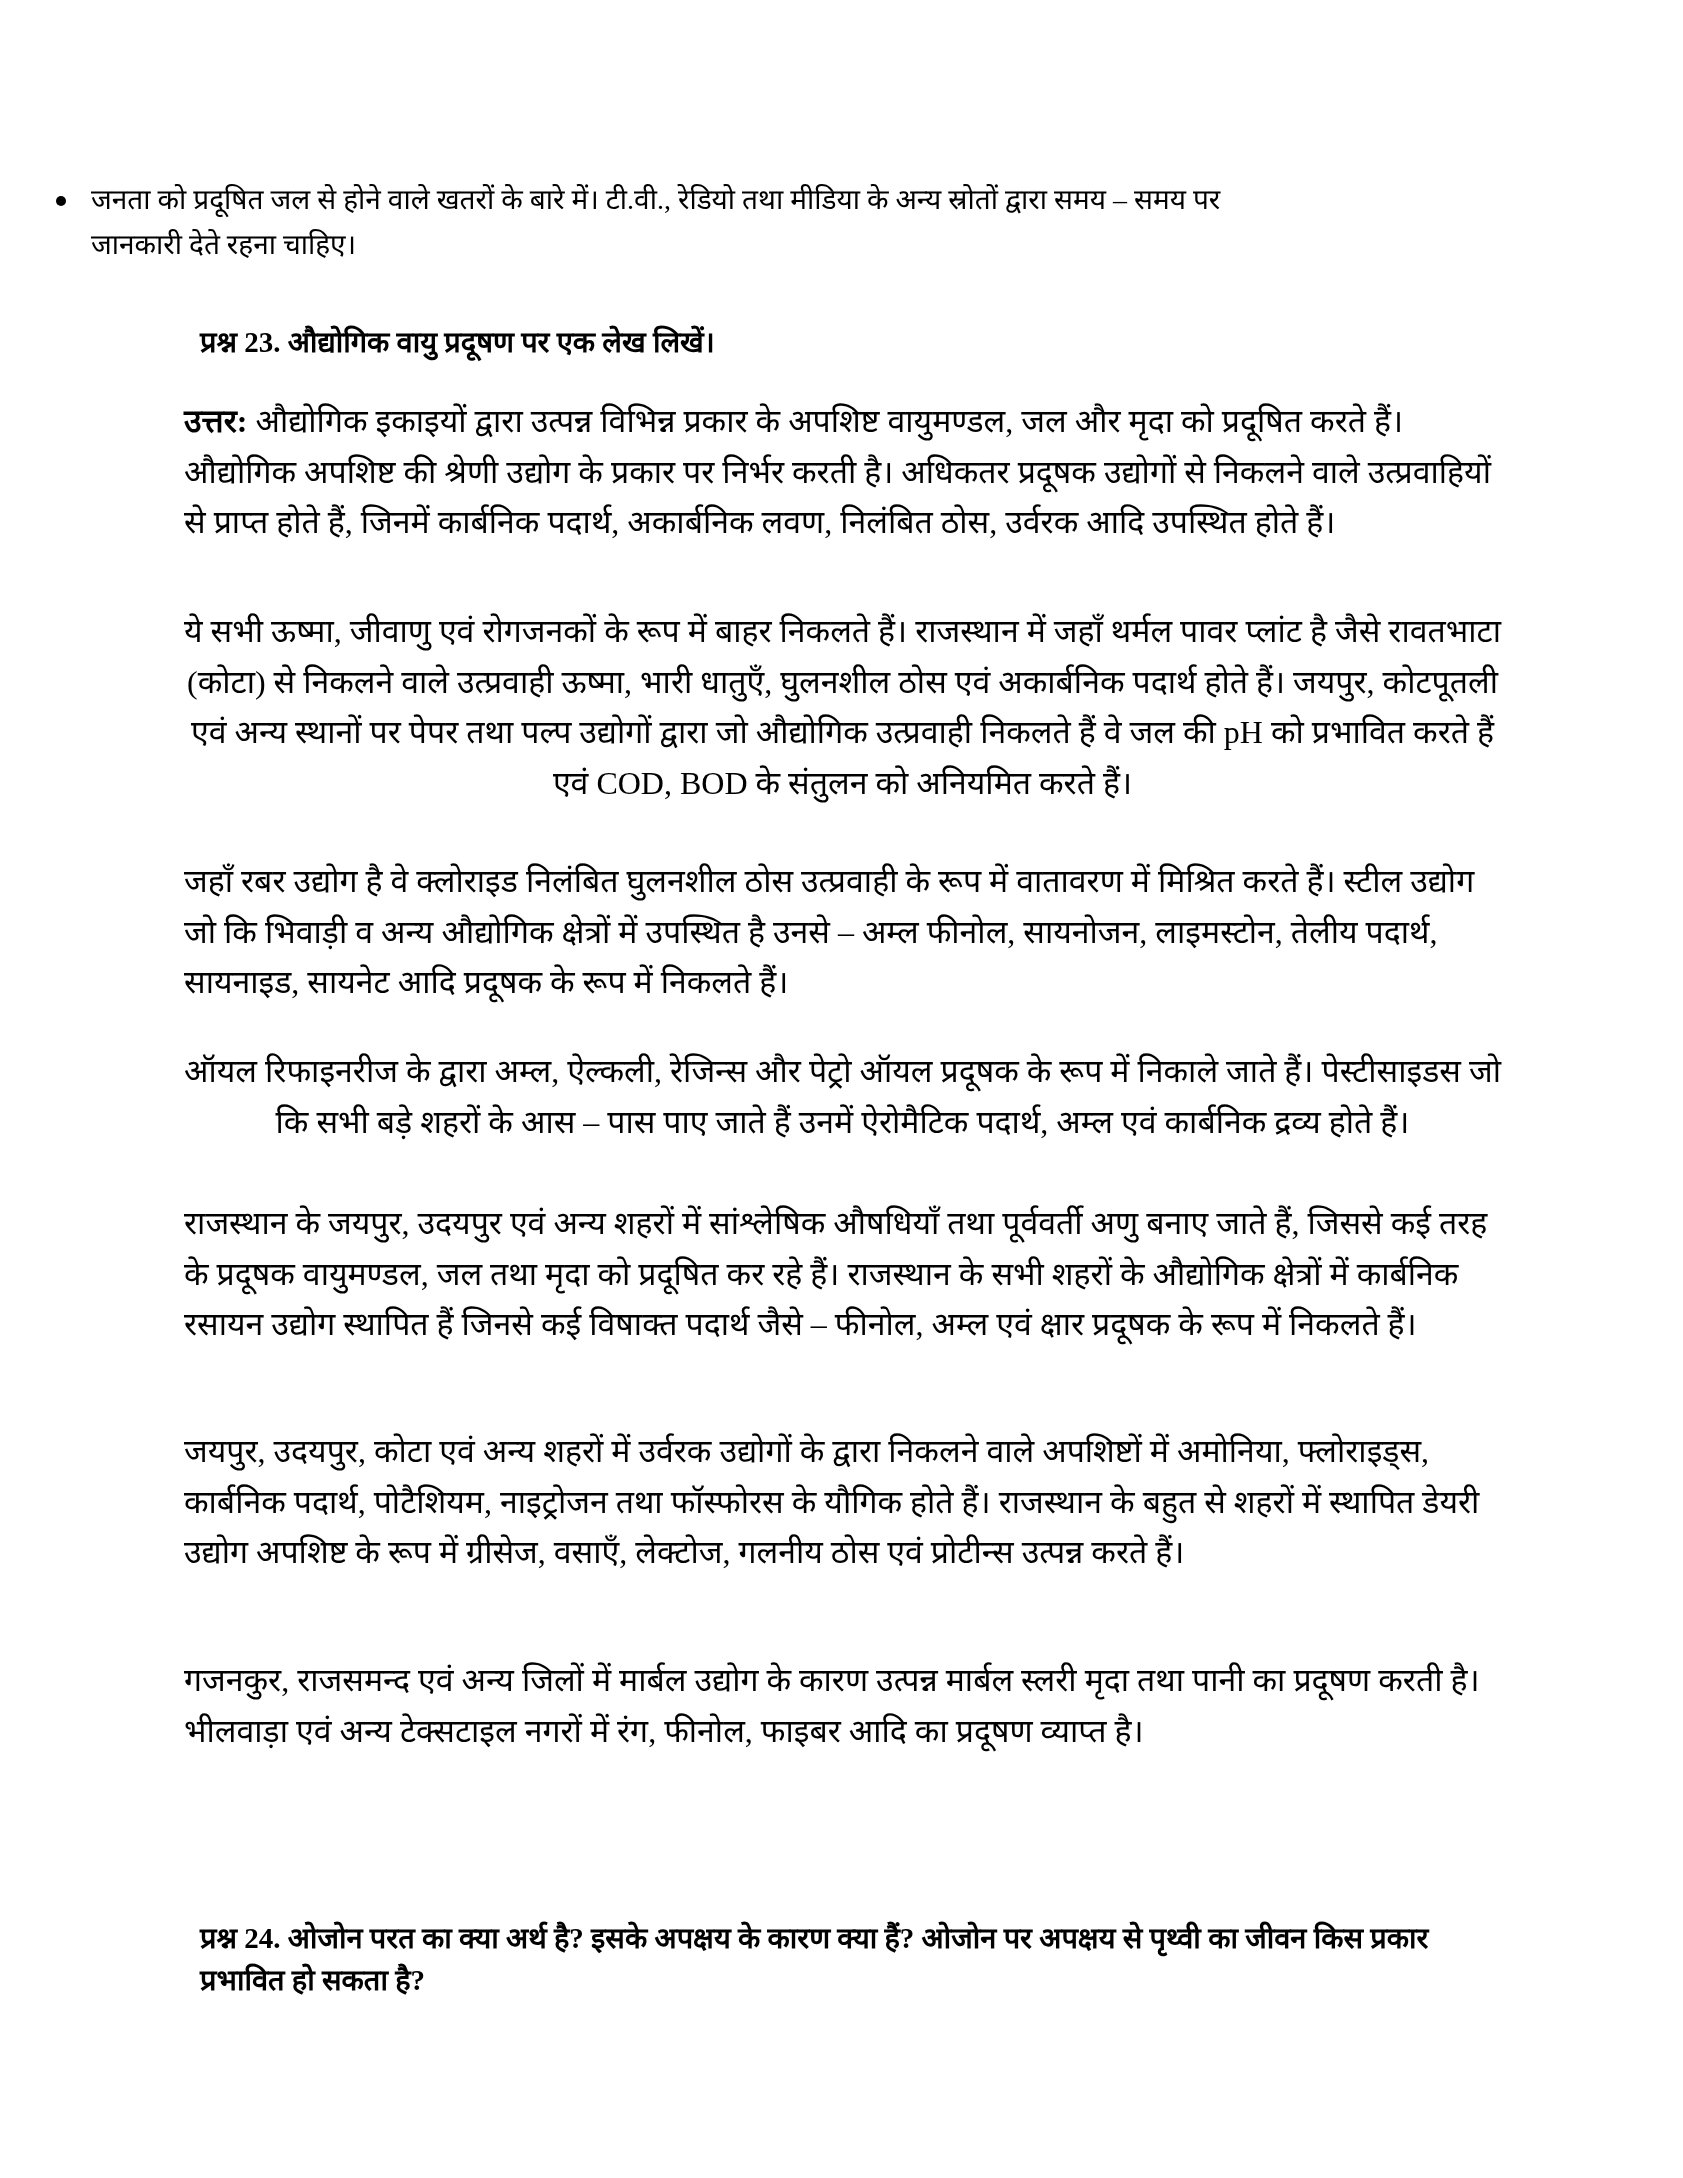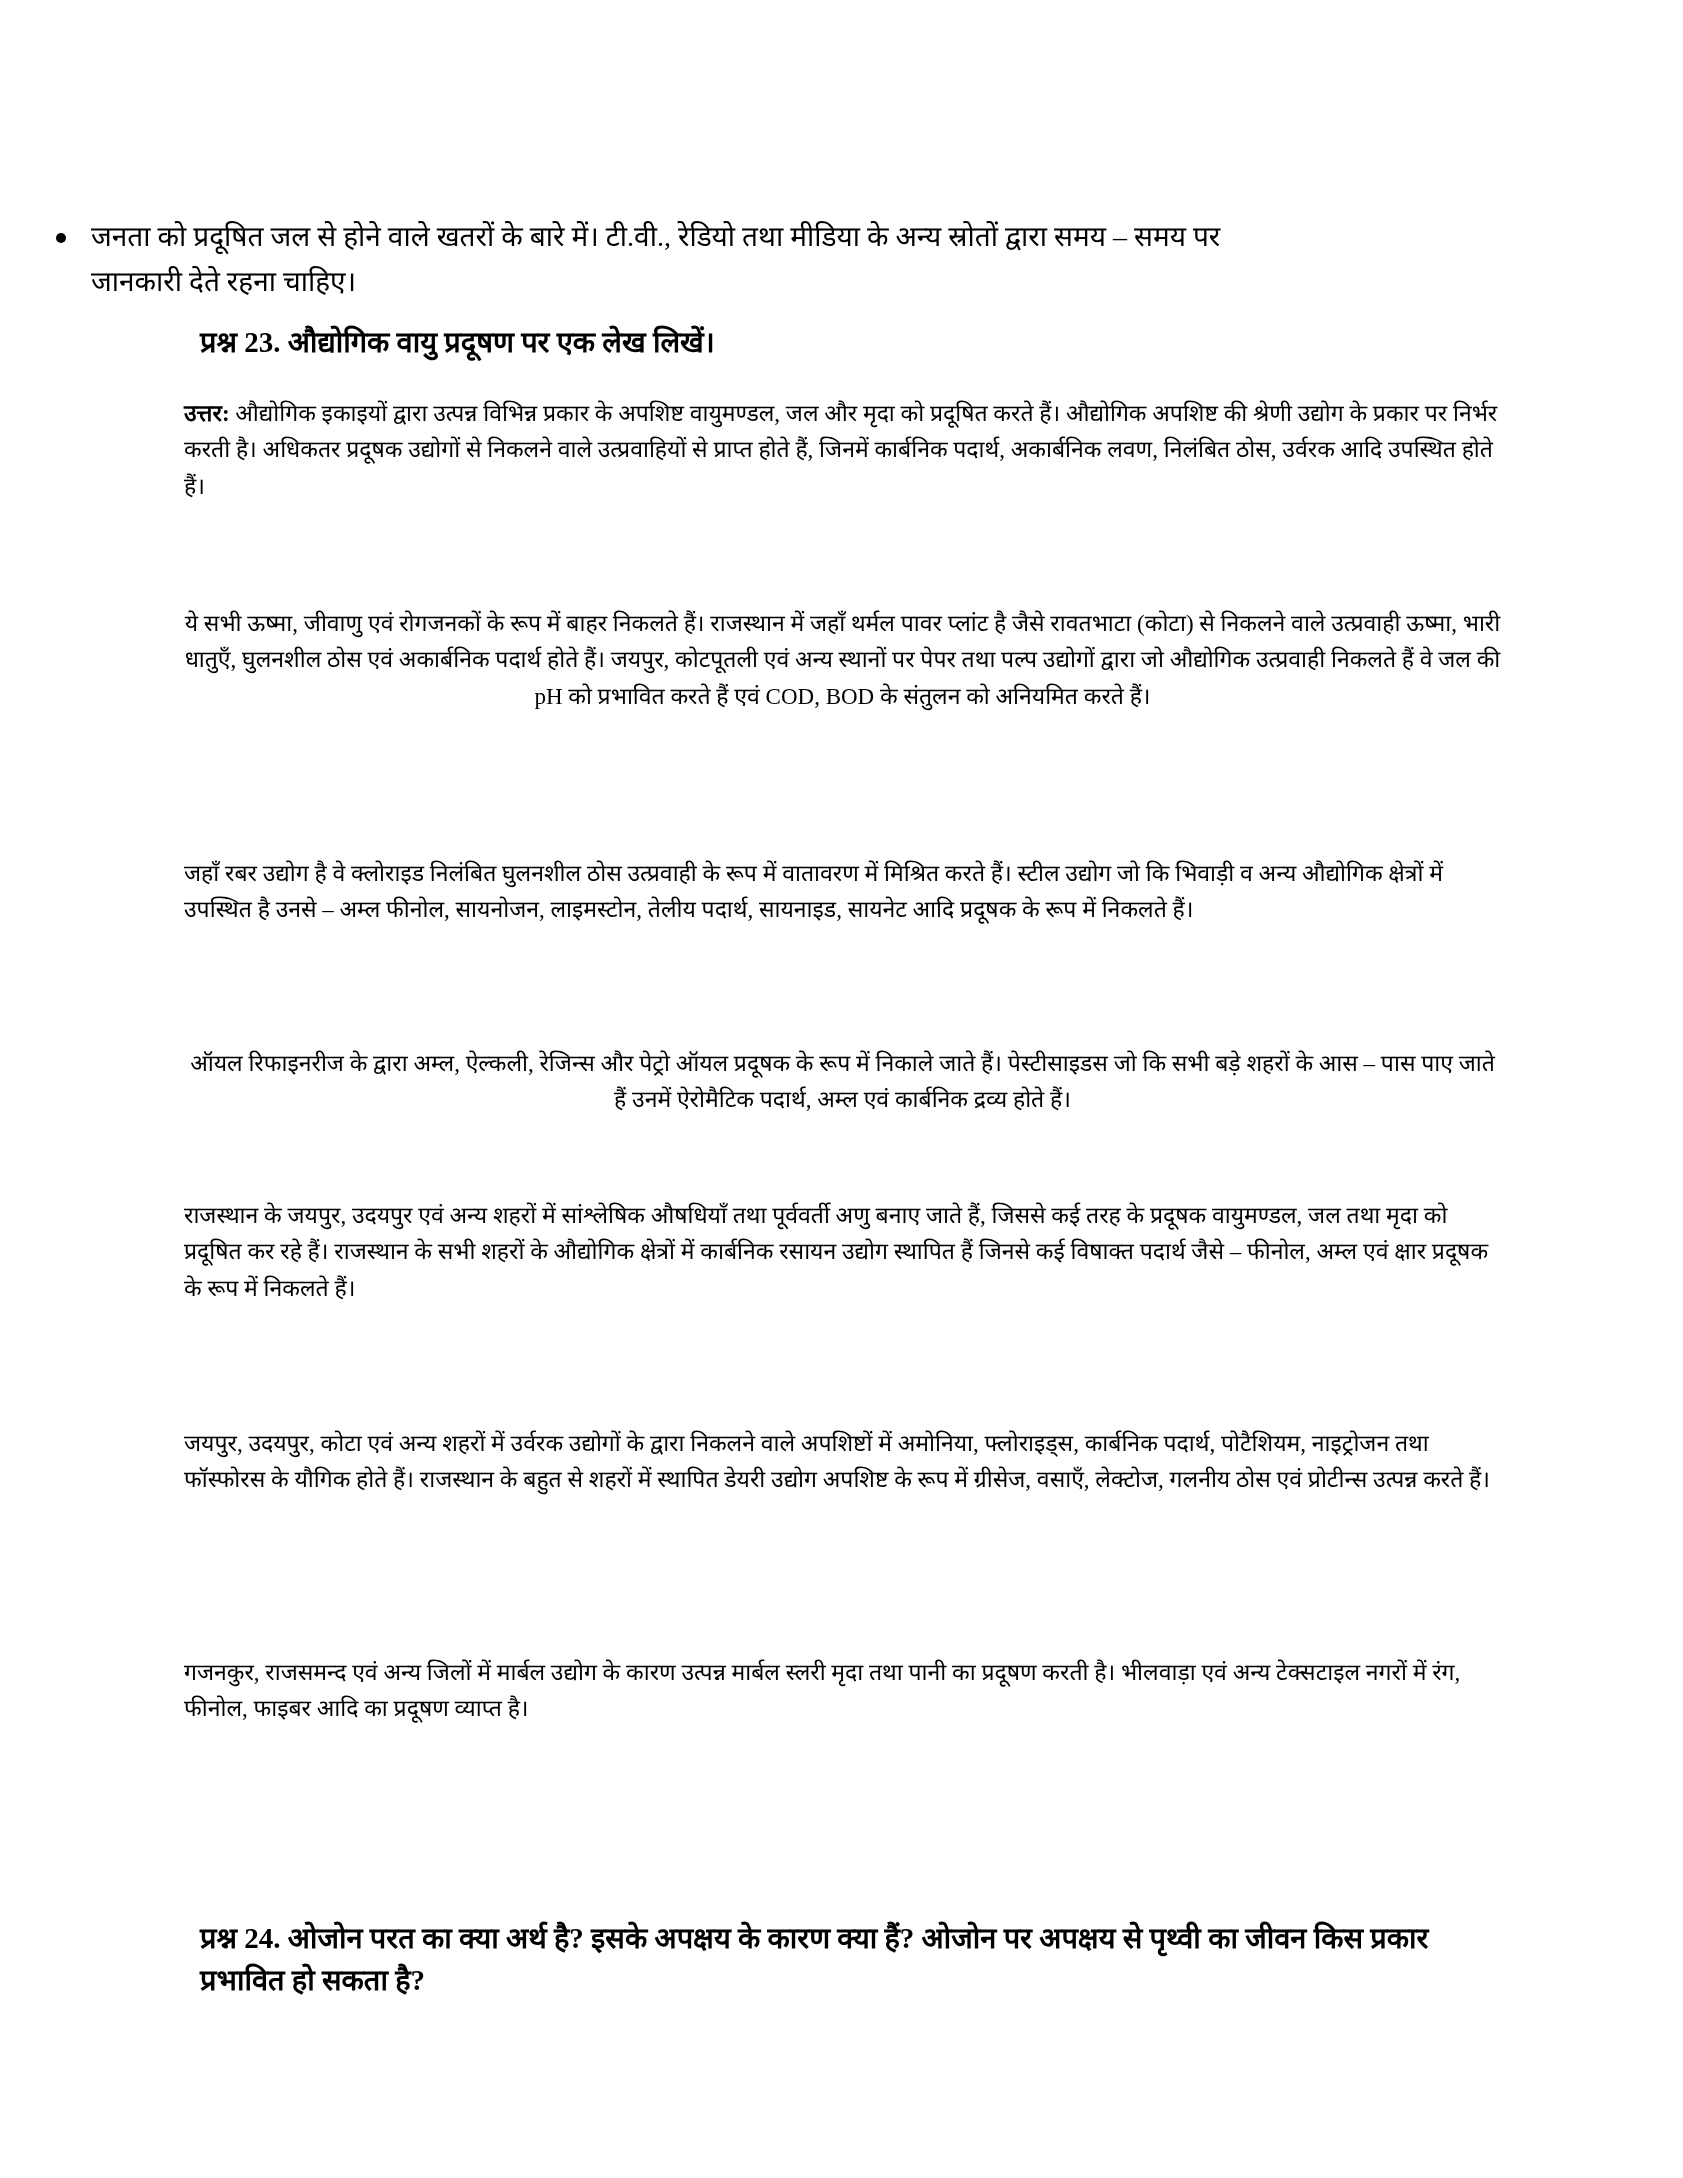--- a/index.html
+++ b/index.html
@@ -35,40 +35,39 @@
     top: 178px;
     left: 40px;
     width: 1277px;
   }
   .bullet-item {
     position: relative;
     padding-left: 51px;
     font-size: 28px;
     line-height: 1.60;
     text-align: left;
-    margin-top: 37px;
   }
   .bullet-item::before {
     content: "";
     position: absolute;
     left: 16px;
     top: 18px;
     width: 10px;
     height: 10px;
     background: #000;
     border-radius: 50%;
   }
   .q-heading {
     font-weight: bold;
     font-size: 29px;
     line-height: 1.45;
     margin: 16px;
   }
   .para {
-    font-size: 23px;
+    font-size: 32px;
     line-height: 1.58;
     margin: 0;
     text-align: left;
   }
   .para .lead {
     font-weight: bold;
   }
   .blk {
     position: absolute;
     width: 1317px;

